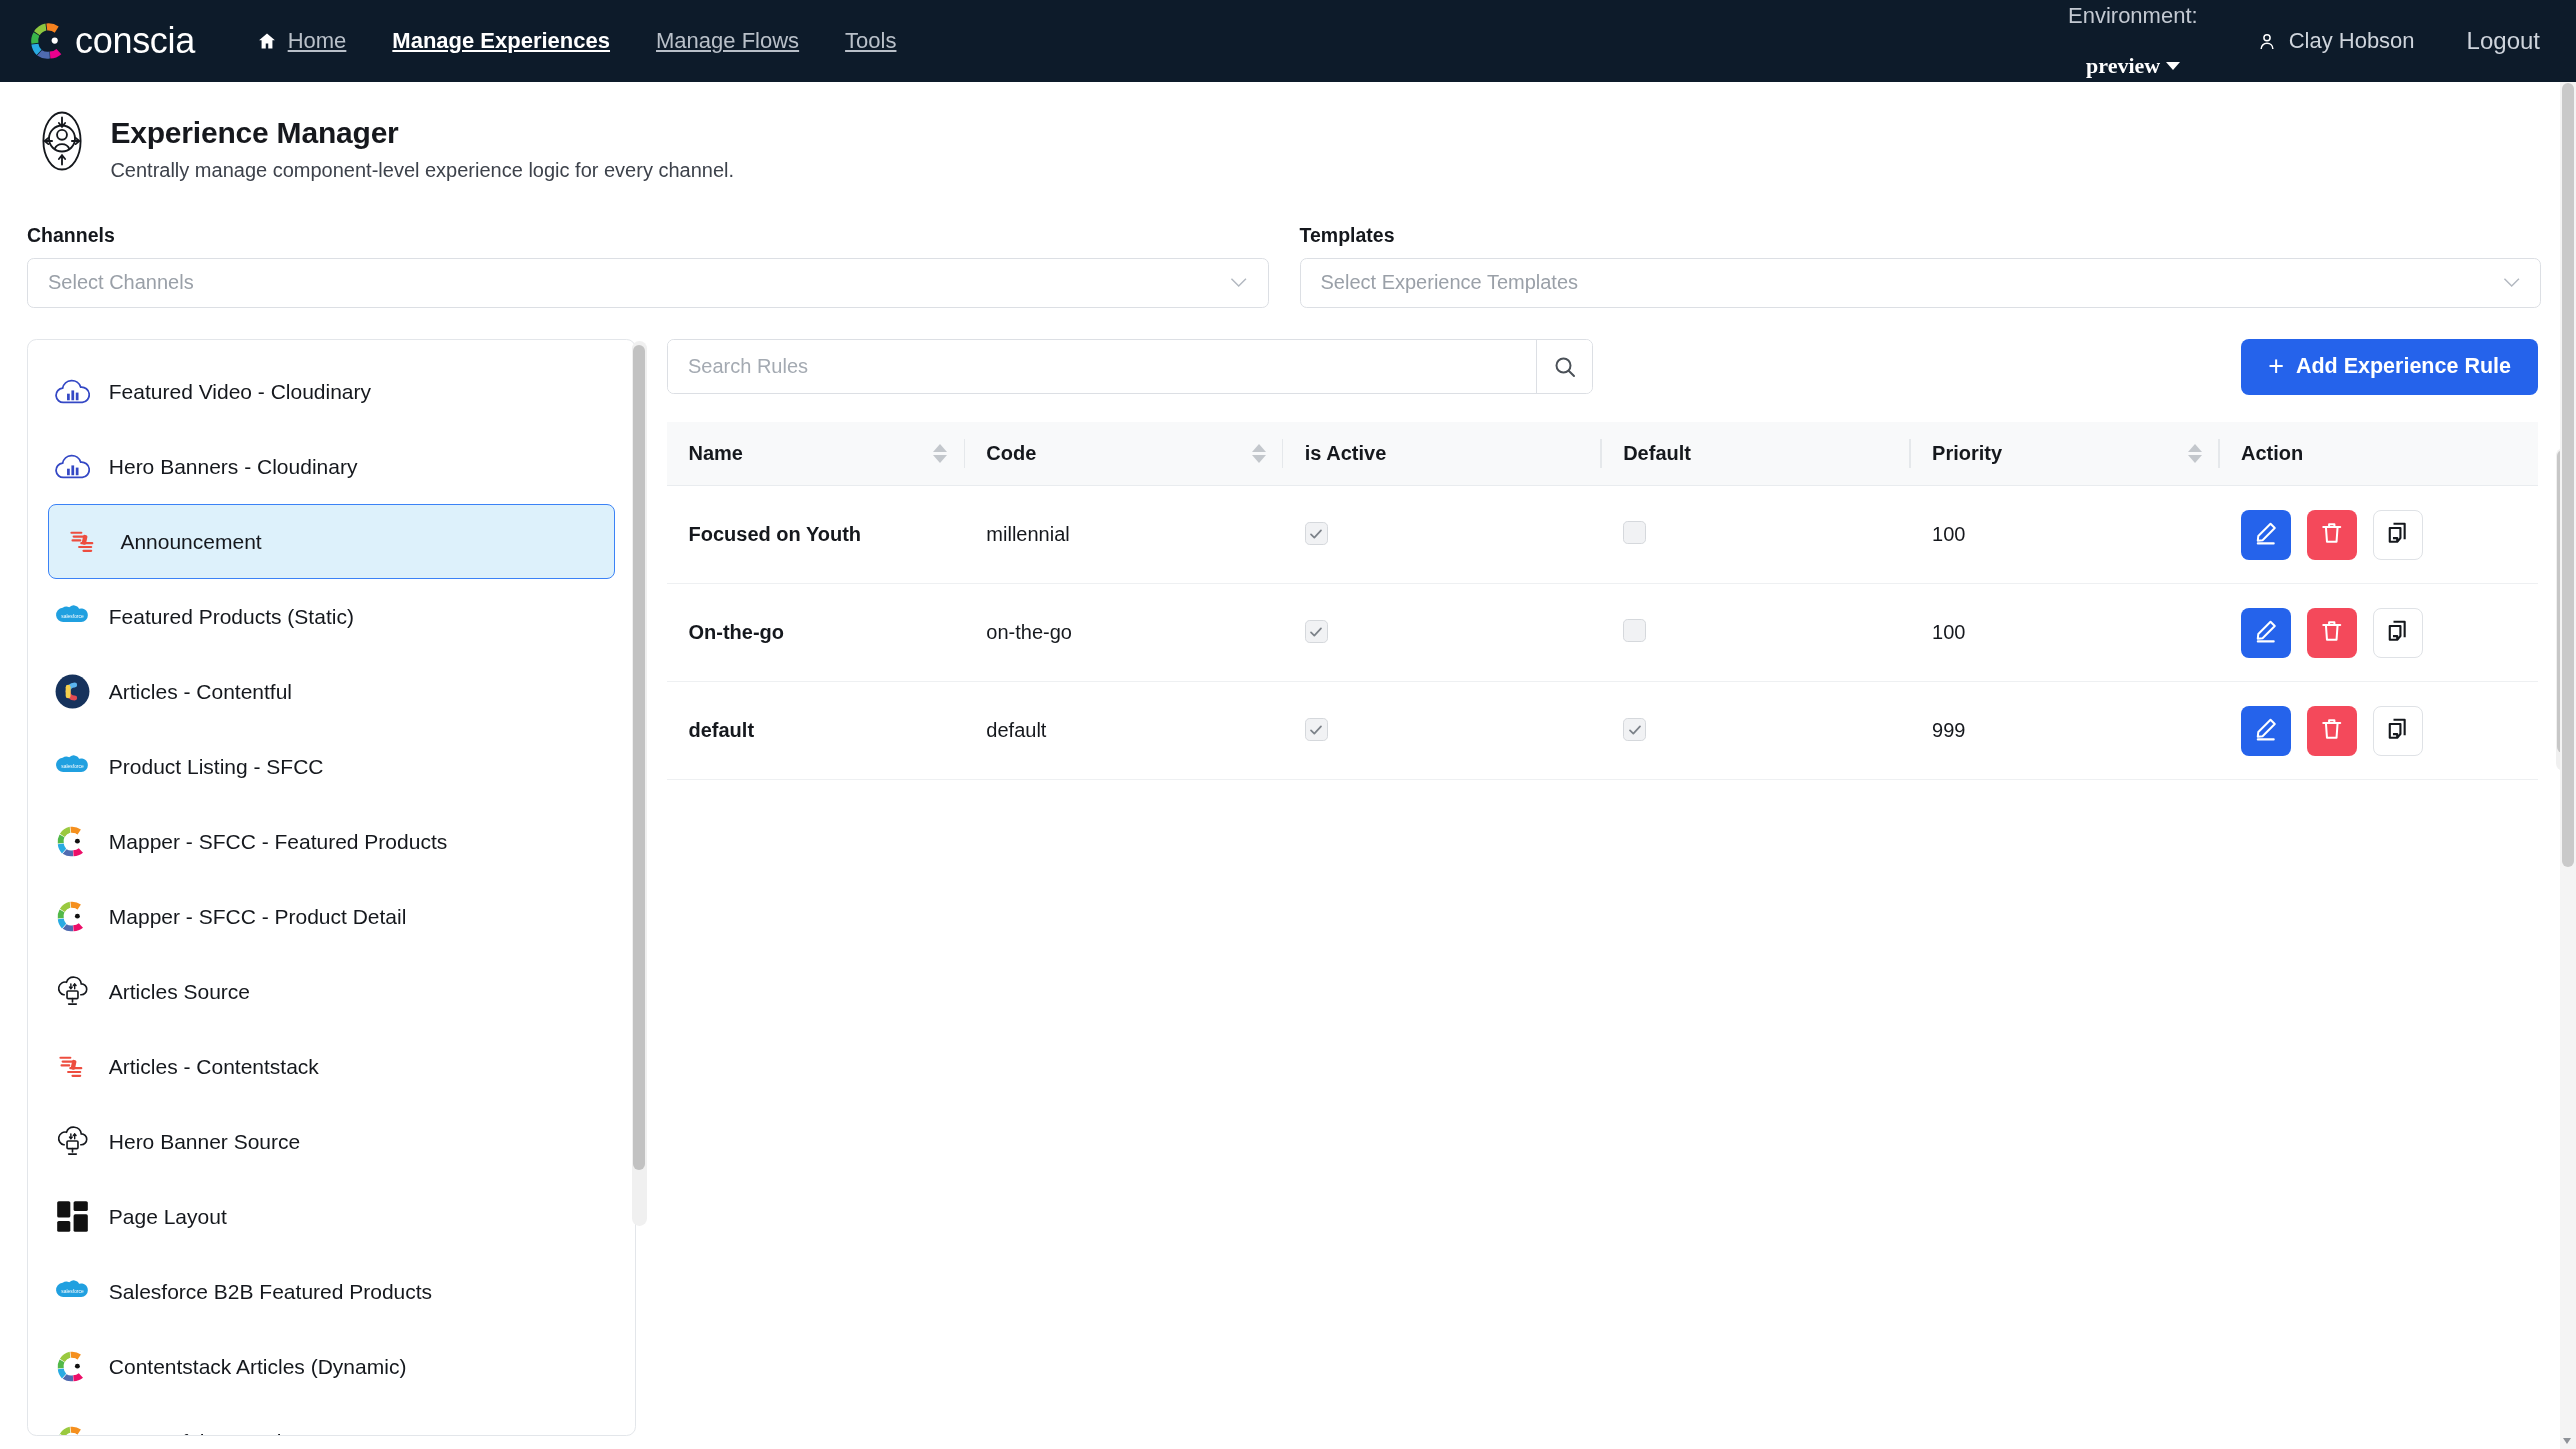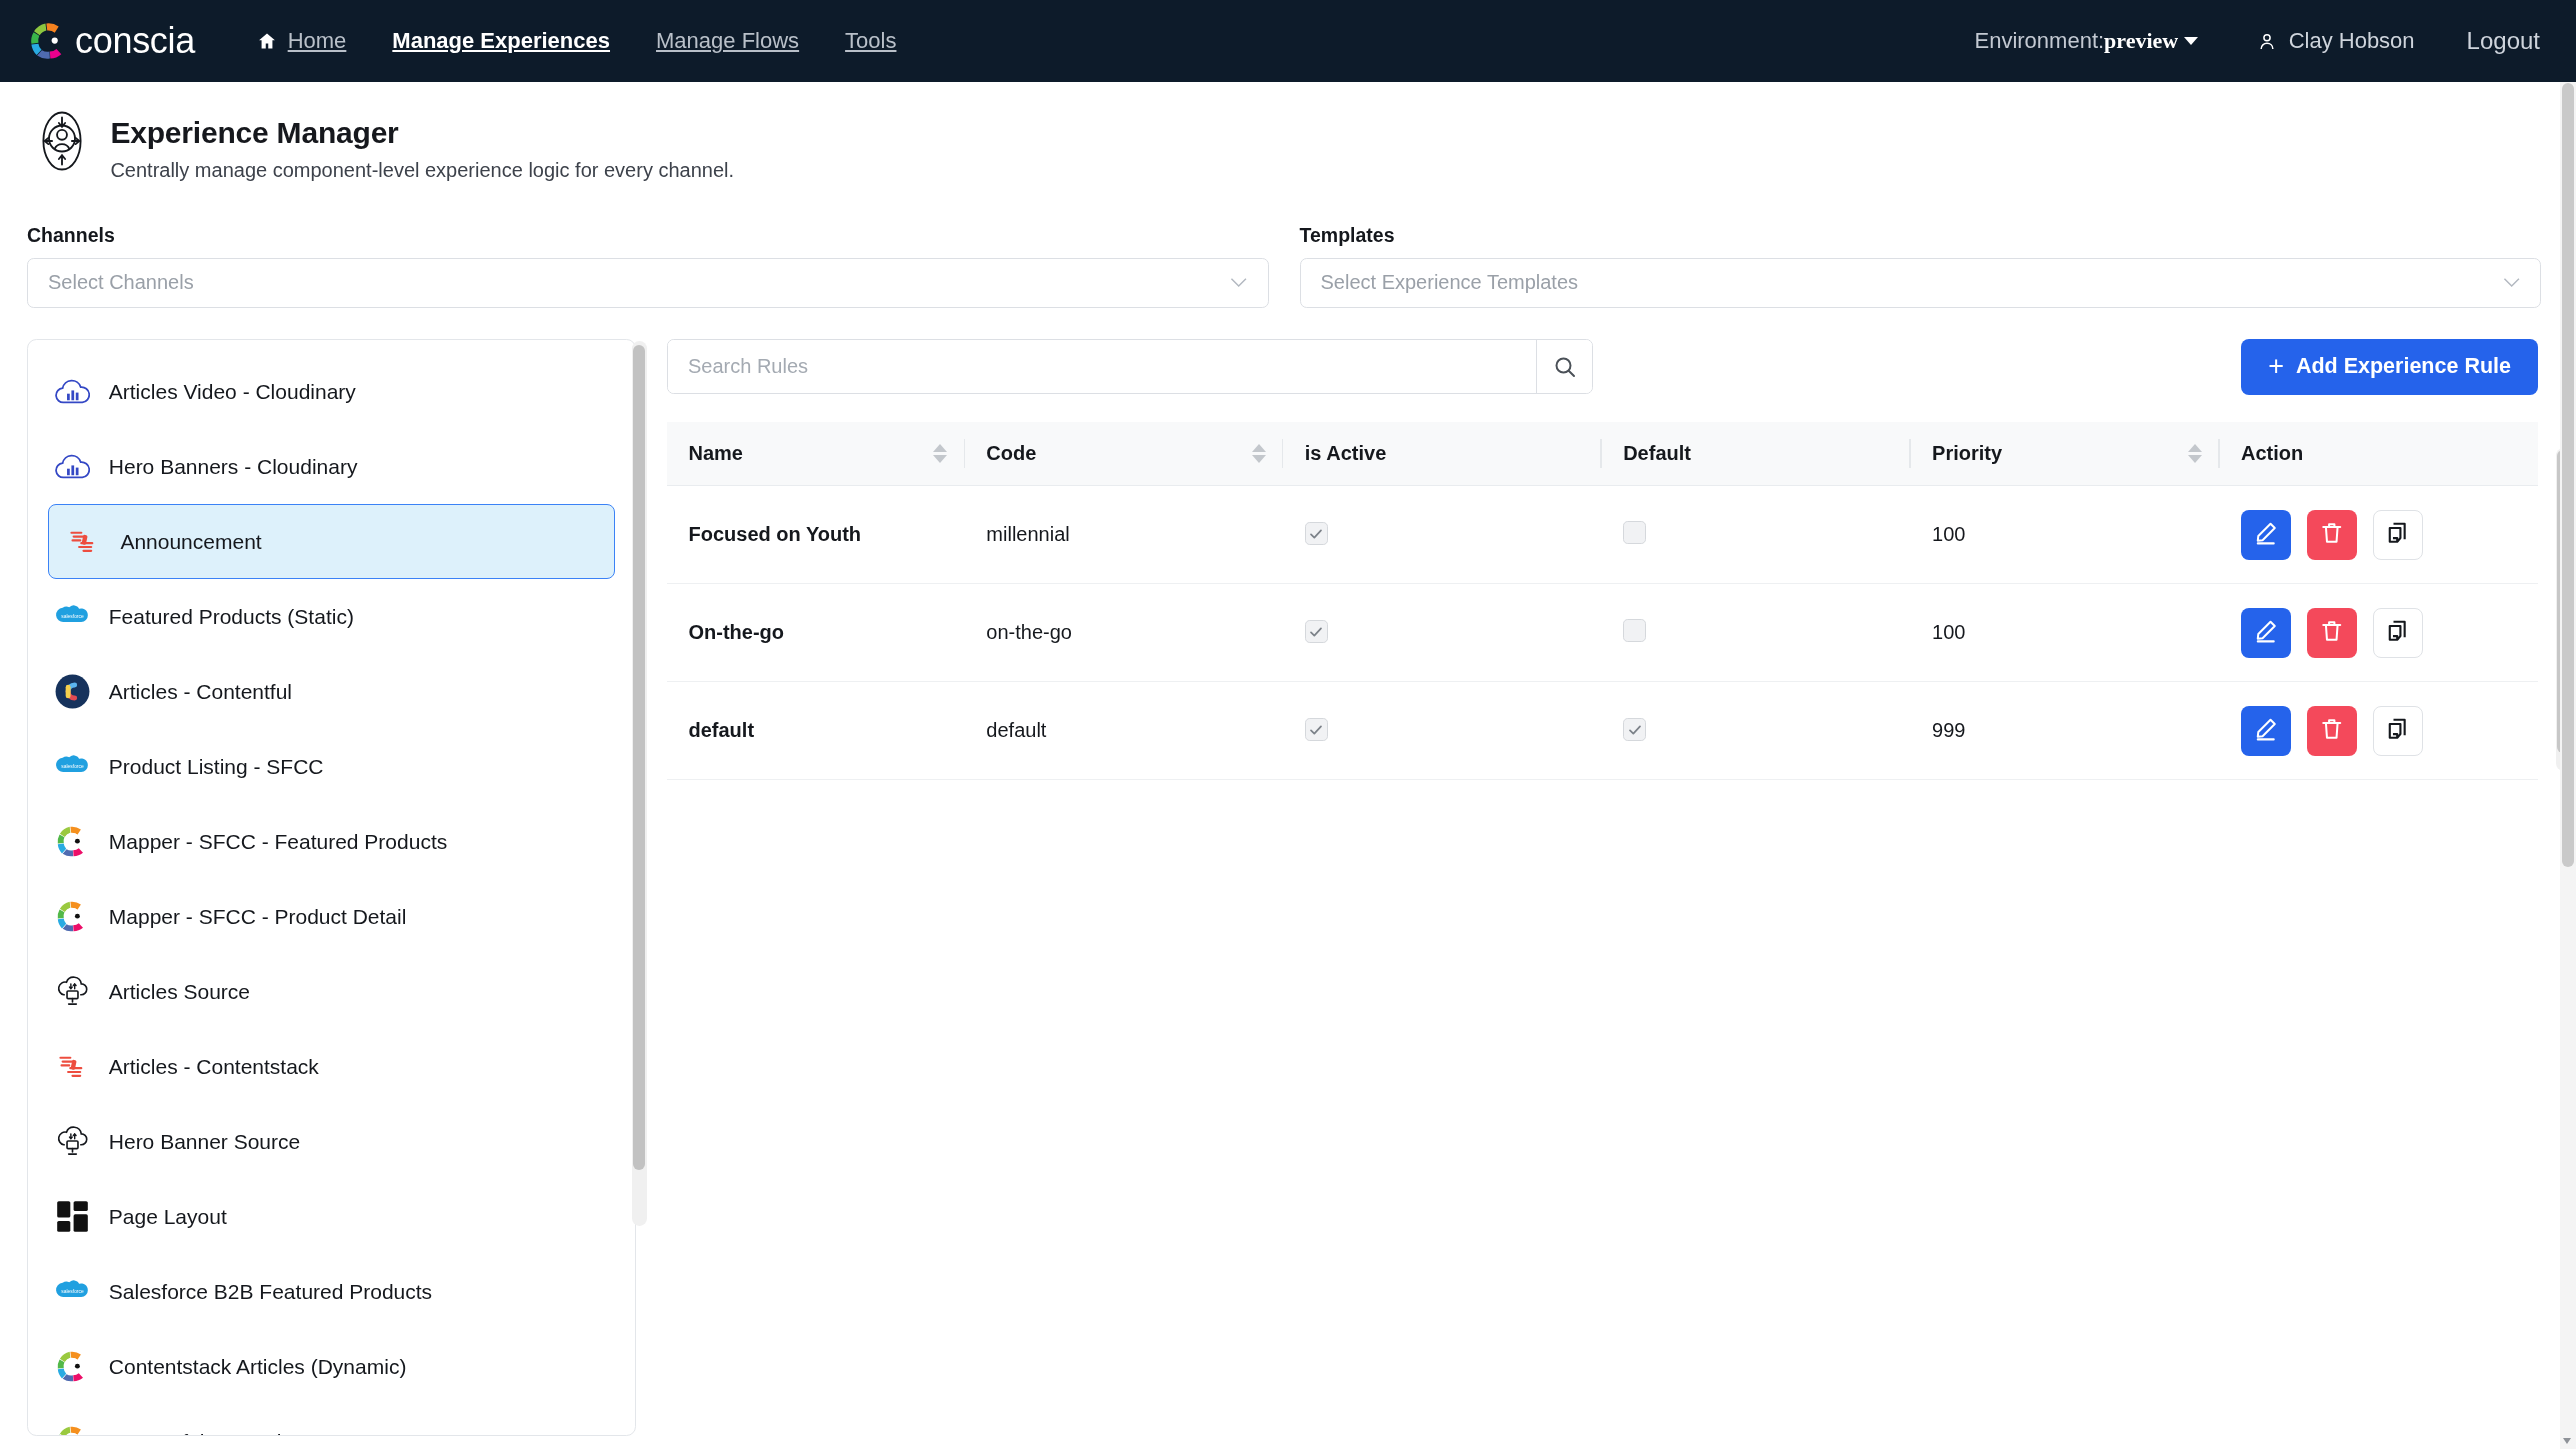--- a/index.html
+++ b/index.html
@@ -30,21 +30,21 @@
     cursor: pointer;
     text-decoration: underline;
   }
   .nav-link.active { color: #ffffff; font-weight: 700; }
   .home-icon { width: 20px; height: 20px; display: inline-block; color: #ffffff; }
 
   .nav-right {
     position: absolute; right: 36px; top: 0; height: 100%;
     display: flex; align-items: center; gap: 0;
   }
-  .env-block { color: #c3c9d2; font-size: 22px; display: flex; align-items: center; gap: 0; cursor: pointer; }
+  .env-block { color: #c3c9d2; font-size: 22px; display: flex; align-items: center; gap: 24px; cursor: pointer; flex-direction: column; }
   .env-value { color: #ffffff; font-weight: 700; display: flex; align-items: center; gap: 5.4px; font-family: Liberation Serif, serif; }
   .caret-down { width: 0; height: 0; border-left: 7.4px solid transparent; border-right: 7.4px solid transparent; border-top: 8.7px solid #ffffff; display:inline-block; }
   .user-block { display: flex; align-items: center; gap: 12px; margin-left: 59px; color: #ced4dc; font-size: 22px; cursor: pointer;}
   .user-icon { width: 20px; height: 23px; color: #ffffff; }
   .logout-link { color: #ced4dc; font-size: 24px; margin-left: 52px; cursor: pointer; }
 
   
   .page-header {
     display: flex; align-items: flex-start; gap: 17.4px;
     padding: 25.5px 0 0 31px;
@@ -304,21 +304,21 @@
       <div class="sidebar-inner" id="sidebar-list">
           <div class="side-item">
             <span class="side-icon">
               <svg viewBox="0 0 64 48" width="35" height="35">
                 <path d="M50 44H16A13 13 0 0 1 14 18 17 17 0 0 1 47 16a12 12 0 0 1 3 28z" fill="none" stroke="#3448c5" stroke-width="3.2"></path>
                 <rect x="22" y="28" width="5" height="12" fill="#3448c5"></rect>
                 <rect x="30" y="22" width="5" height="18" fill="#3448c5"></rect>
                 <rect x="38" y="26" width="5" height="14" fill="#3448c5"></rect>
               </svg>
             </span>
-            <span class="side-label">Articles Video - Cloudinary</span>
+            <span class="side-label">Featured Video - Cloudinary</span>
           </div>
           <div class="side-item">
             <span class="side-icon">
               <svg viewBox="0 0 64 48" width="35" height="35">
                 <path d="M50 44H16A13 13 0 0 1 14 18 17 17 0 0 1 47 16a12 12 0 0 1 3 28z" fill="none" stroke="#3448c5" stroke-width="3.2"></path>
                 <rect x="22" y="28" width="5" height="12" fill="#3448c5"></rect>
                 <rect x="30" y="22" width="5" height="18" fill="#3448c5"></rect>
                 <rect x="38" y="26" width="5" height="14" fill="#3448c5"></rect>
               </svg>
             </span>

